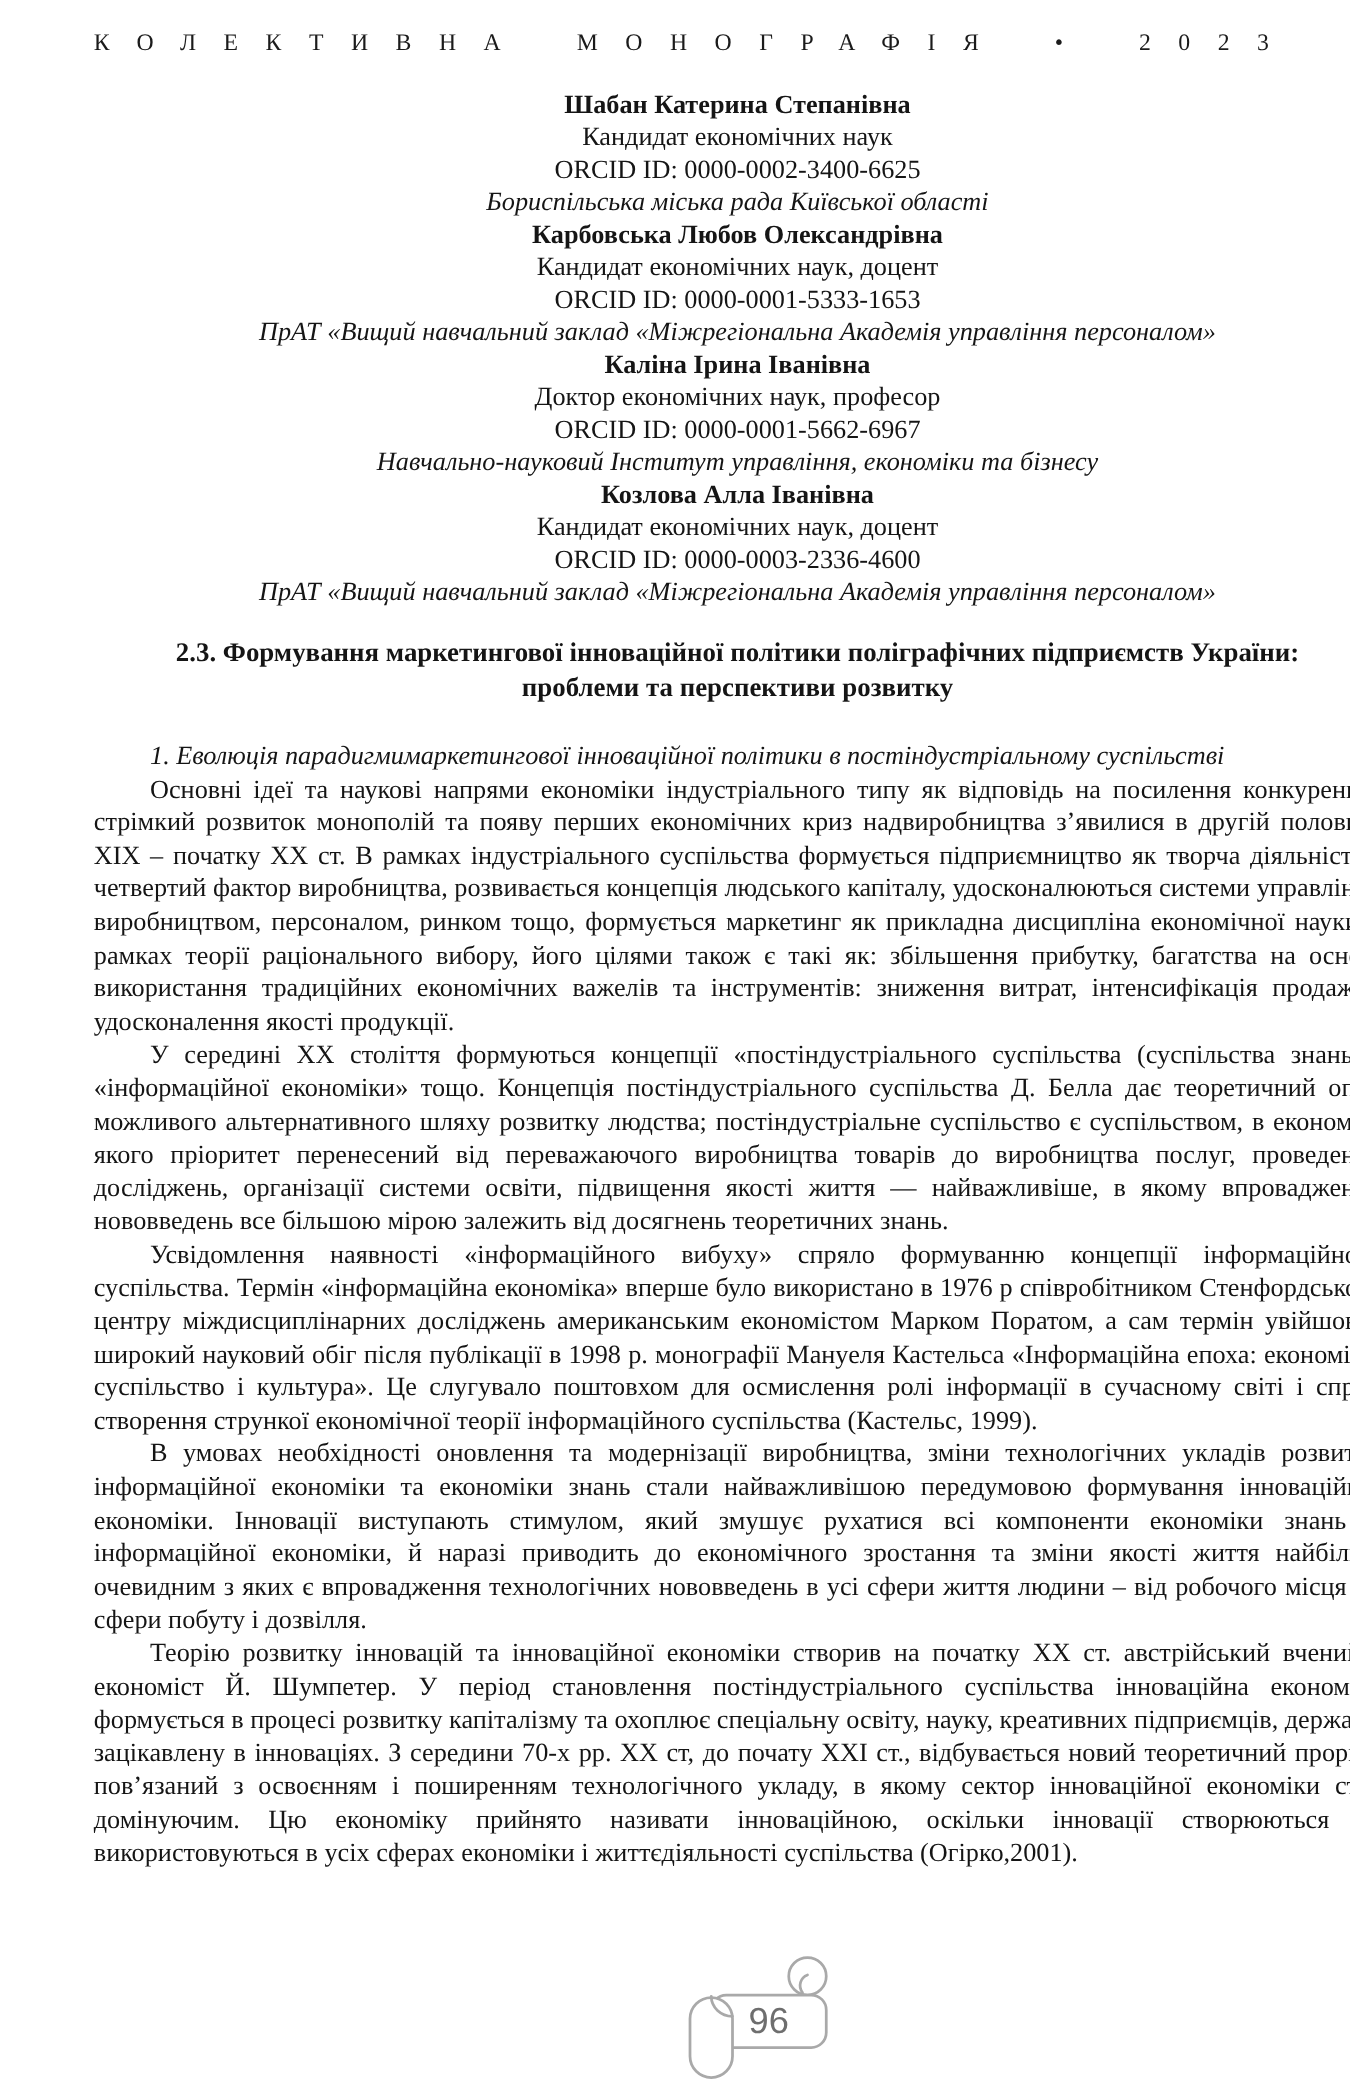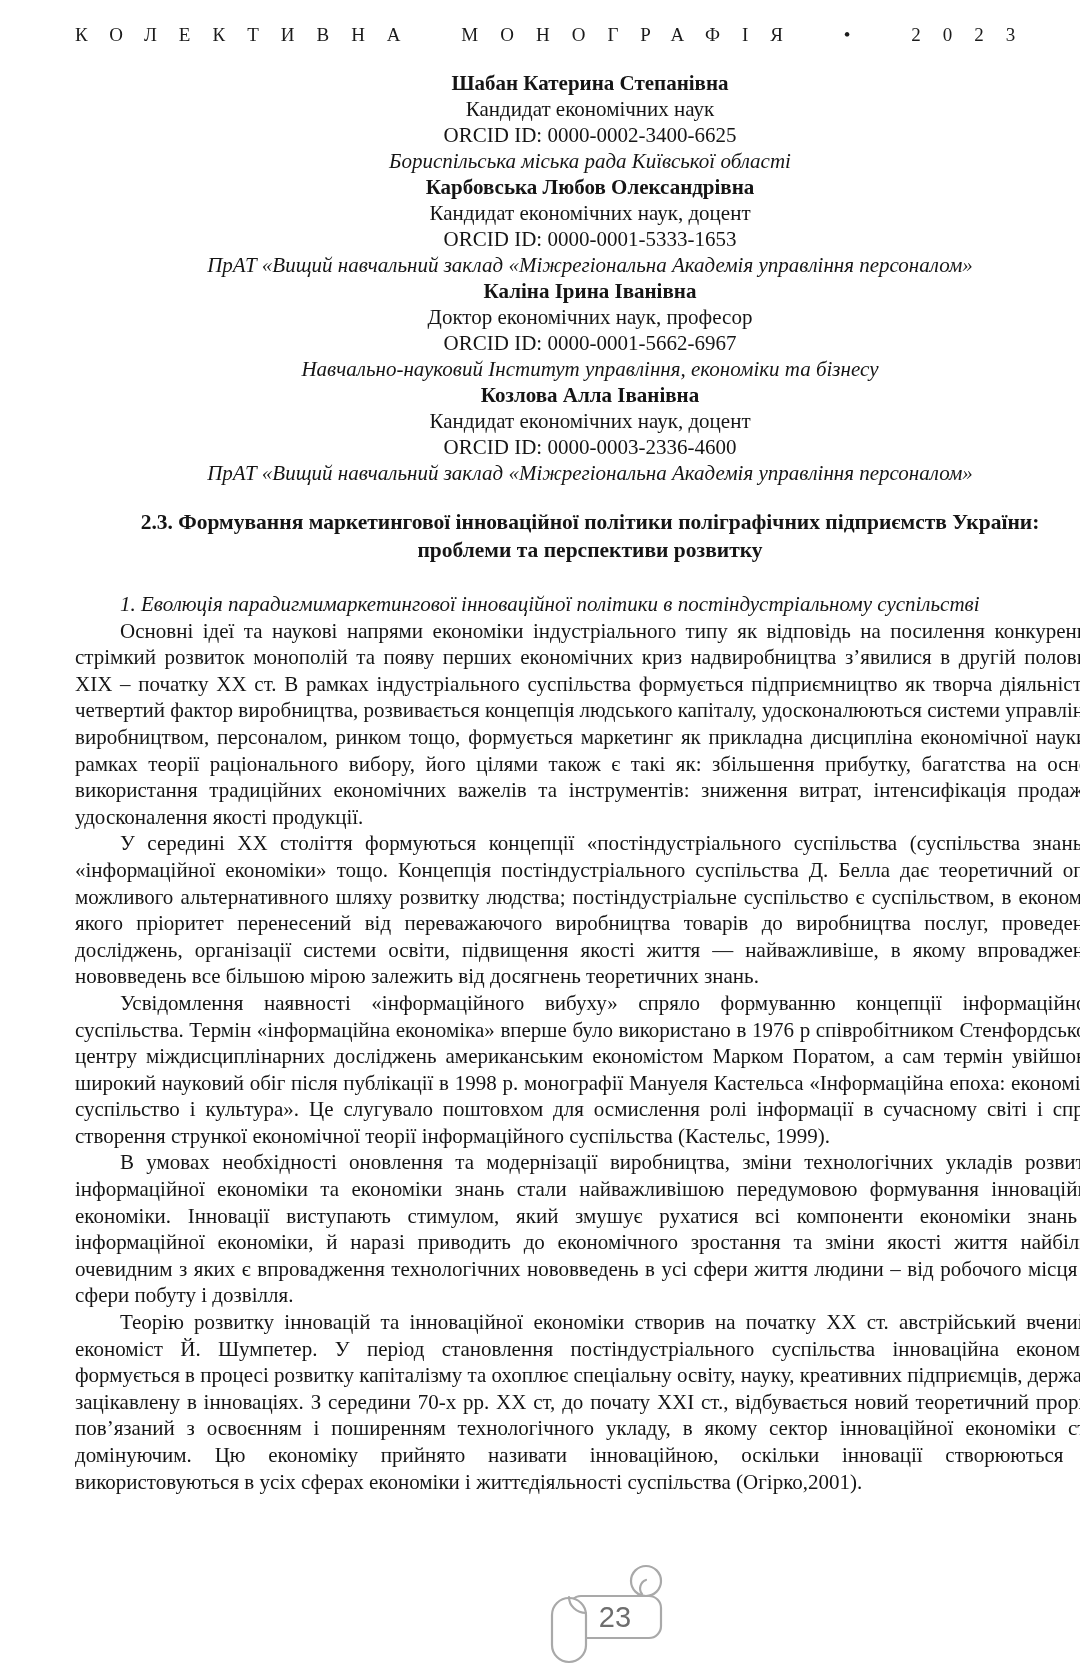--- a/index.html
+++ b/index.html
@@ -123,14 +123,14 @@
 
     <circle cx="104" cy="21" r="15" fill="#ffffff" stroke="#a9a9a9" stroke-width="2.2"></circle>
     <path d="M100 34 a9 9 0 0 1 4 -14" fill="none" stroke="#a9a9a9" stroke-width="2.2" stroke-linecap="round"></path>
 
     <rect x="27" y="36" width="92" height="42" rx="12" fill="#ffffff" stroke="#a9a9a9" stroke-width="2.2"></rect>
 
     <rect x="10" y="38" width="34" height="64" rx="17" fill="#ffffff" stroke="#a9a9a9" stroke-width="2.2"></rect>
 
     <path d="M27 37 a17 16 0 0 0 17 16" fill="none" stroke="#a9a9a9" stroke-width="2.2" stroke-linecap="round"></path>
   </svg>
-  <span class="page-number">23</span>
+  <span class="page-number">96</span>
 </div>
 
 </body></html>

